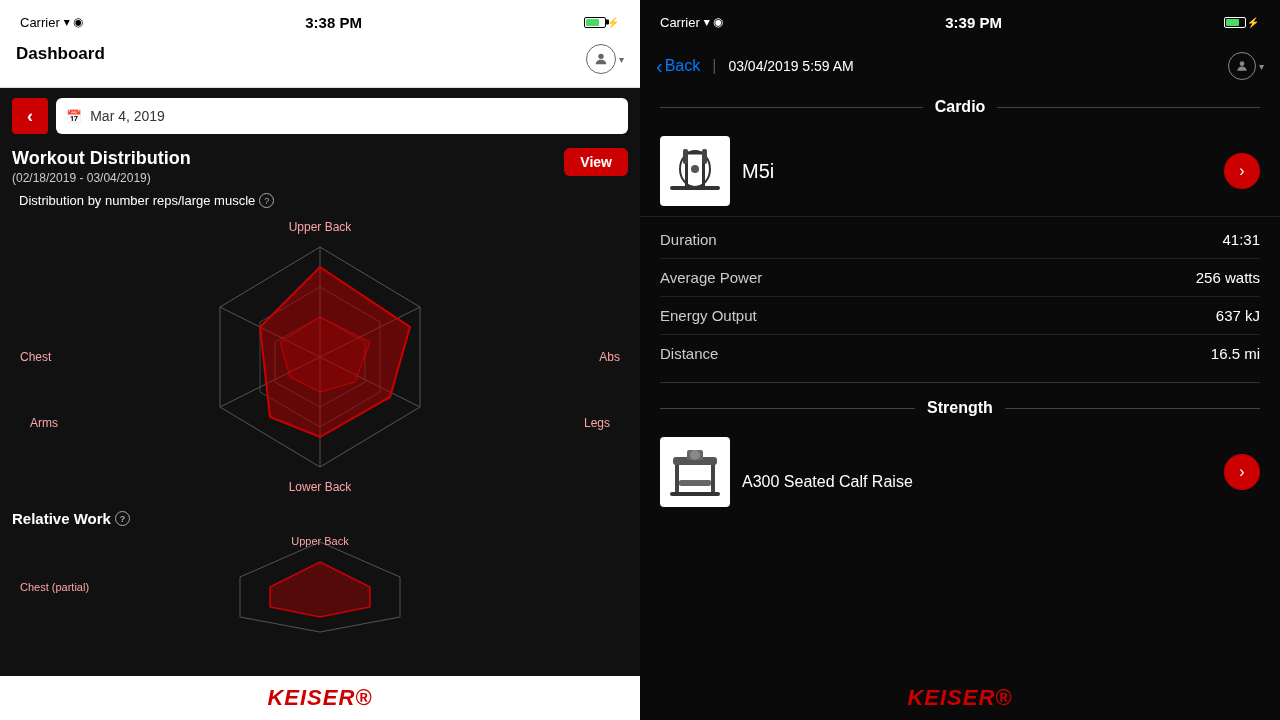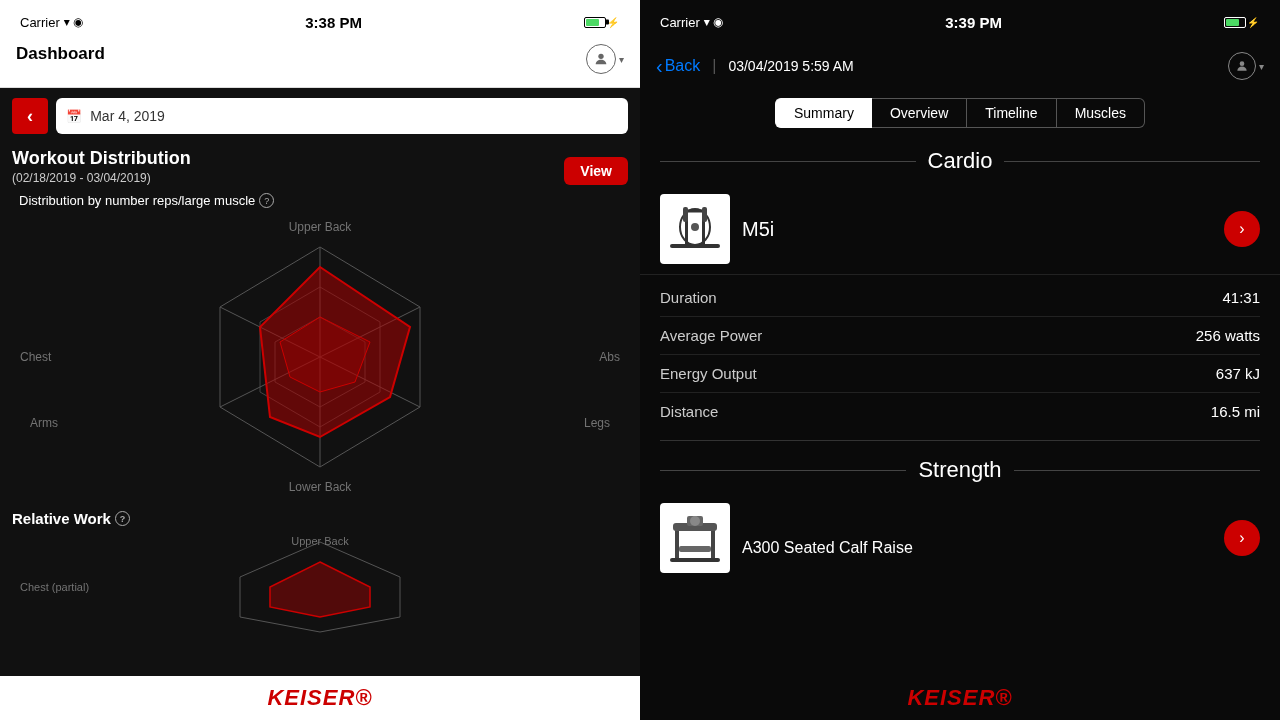--- a/index.html
+++ b/index.html
@@ -122,21 +122,21 @@
       color: #333;
       gap: 8px;
     }
     .cal-icon { color: #666; font-size: 13px; }
 
     
     .workout-header {
       padding: 4px 12px 8px 12px;
       display: flex;
       justify-content: space-between;
-      align-items: flex-end;
+      align-items: flex-start;
     }
     .workout-title {
       color: white;
       font-size: 18px;
       font-weight: 700;
     }
     .workout-subtitle {
       color: #ccc;
       font-size: 12px;
       margin-top: 2px;
@@ -172,21 +172,21 @@
     .radar-container {
       width: 100%;
       height: 290px;
       position: relative;
       display: flex;
       align-items: center;
       justify-content: center;
     }
     .radar-label {
       position: absolute;
-      color: #737373;
+      color: #fca5a5;
       font-size: 12px;
       text-align: right;
     }
     .radar-label.top { top: 8px; left: 50%; transform: translateX(-50%); }
     .radar-label.right { right: 20px; top: 50%; transform: translateY(-50%); }
     .radar-label.bottom { bottom: 8px; left: 50%; transform: translateX(-50%); }
     .radar-label.left { left: 20px; top: 50%; transform: translateY(-50%); }
     .radar-label.bottom-right { right: 30px; bottom: 25%; }
     .radar-label.bottom-left { left: 30px; bottom: 25%; }
 
@@ -276,22 +276,22 @@
       padding: 10px 20px;
       gap: 12px;
     }
     .section-line {
       flex: 1;
       height: 1px;
       background: #444;
     }
     .section-title {
       color: white;
-      font-size: 22px;
-      font-weight: 400;
+      font-size: 16px;
+      font-weight: 700;
     }
 
     
     .machine-card {
       display: flex;
       align-items: center;
       padding: 10px 20px;
       gap: 12px;
       border-bottom: 1px solid #222;
     }
@@ -509,26 +509,20 @@
       <div class="right-avatar">
         <svg width="14" height="14" viewBox="0 0 24 24" fill="#888">
             <circle cx="12" cy="8" r="4"></circle>
             <path d="M4 20c0-4 3.6-7 8-7s8 3 8 7"></path>
           </svg>
       </div>
       <span style="color:#888;font-size:10px;">▾</span>
     </div>
   </div>
 
-  <div class="tabs-bar">
-    <button class="tab-btn active">Summary</button>
-    <button class="tab-btn">Overview</button>
-    <button class="tab-btn">Timeline</button>
-    <button class="tab-btn" style="border-radius: 0 6px 6px 0; border-left: none;">Muscles</button>
-  </div>
 
   <div class="section-header">
     <div class="section-line"></div>
     <div class="section-title">Cardio</div>
     <div class="section-line"></div>
   </div>
 
   <div class="machine-card">
     <div class="machine-img">
 

